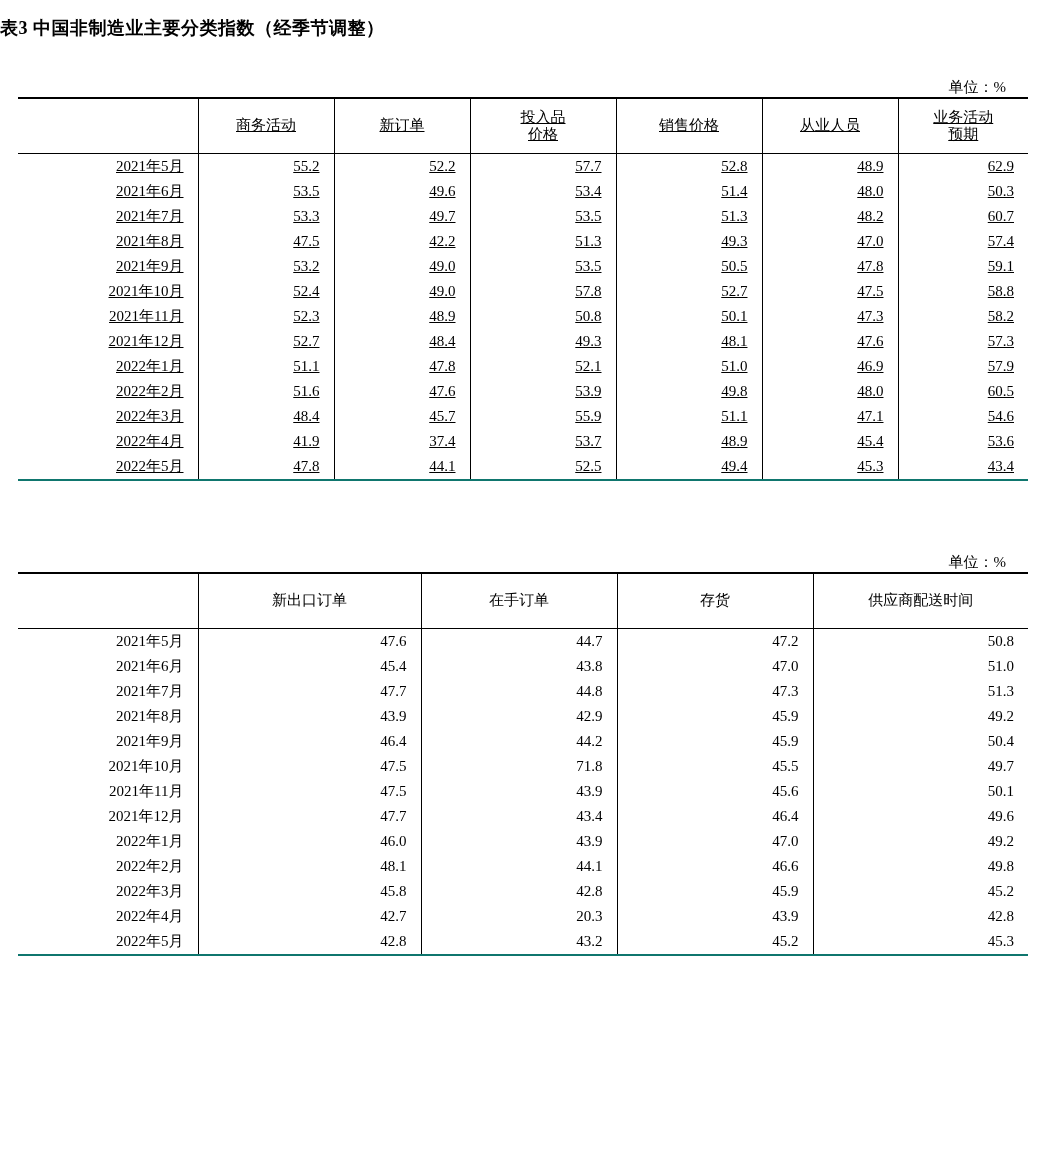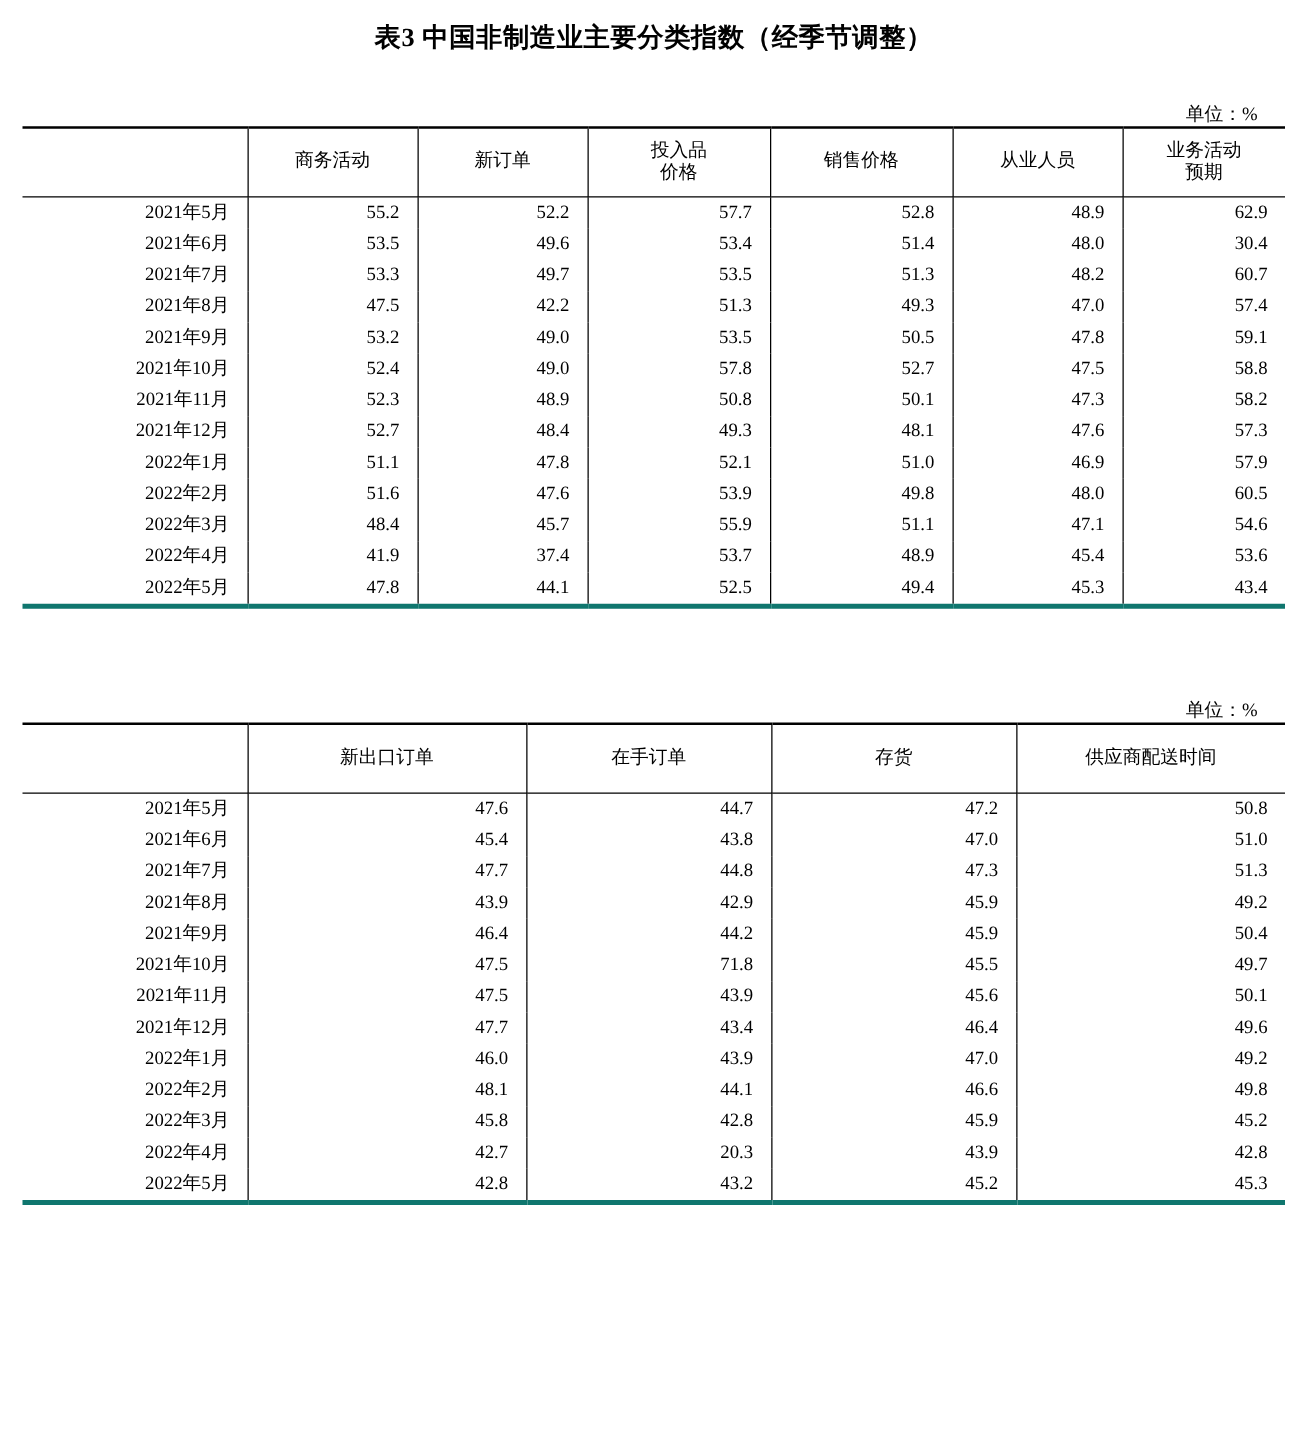--- a/index.html
+++ b/index.html
@@ -14,38 +14,38 @@
     color: #000;
     -webkit-font-smoothing: antialiased;
   }
   .page {
     position: relative;
     width: 1046px;
     height: 1161px;
     box-sizing: border-box;
   }
   .tbl-title {
-    text-align: center;
-    font-size: 21px;
+    text-align: left;
+    font-size: 18px;
     font-weight: bold;
     letter-spacing: 0.5px;
     font-family: "Liberation Serif", "DejaVu Serif", serif;
   }
   .unit-line {
     text-align: right;
     font-size: 15px;
     padding-right: 40px;
   }
   table {
     border-collapse: collapse;
     width: 1010px;
     margin: 0 auto;
     table-layout: fixed;
   }
-  table.t3 { width: 1010px; }
+  table.t3 { width: 1010px; text-decoration: underline; }
   th, td {
     font-size: 15px;
     font-weight: normal;
     font-family: "Liberation Serif", "DejaVu Serif", serif;
     padding: 0;
   }
   .hdr-row th {
     text-align: center;
     vertical-align: middle;
     height: 54px;
@@ -60,21 +60,21 @@
   .hdr-row th.last {
     border-right: none;
   }
   .top-rule td, .top-rule th {
     border-top: 2px solid #000;
   }
   .mid-rule th {
     border-bottom: 1px solid #000;
   }
   .bottom-rule td {
-    border-bottom: 4px solid #0f766e;
+    border-bottom: 2px solid #0f766e;
   }
   tbody td.label {
     text-align: right;
     padding-right: 14px;
     height: 25px;
     line-height: 25px;
     border-right: 1px solid #000;
     white-space: nowrap;
     margin-top: 30px;
   }
@@ -155,21 +155,21 @@
         <td class="num">48.9</td>
         <td class="num last">62.9</td>
       </tr>
       <tr>
         <td class="label">2021年6月</td>
         <td class="num">53.5</td>
         <td class="num">49.6</td>
         <td class="num">53.4</td>
         <td class="num">51.4</td>
         <td class="num">48.0</td>
-        <td class="num last">30.4</td>
+        <td class="num last">50.3</td>
       </tr>
       <tr>
         <td class="label">2021年7月</td>
         <td class="num">53.3</td>
         <td class="num">49.7</td>
         <td class="num">53.5</td>
         <td class="num">51.3</td>
         <td class="num">48.2</td>
         <td class="num last">60.7</td>
       </tr>

